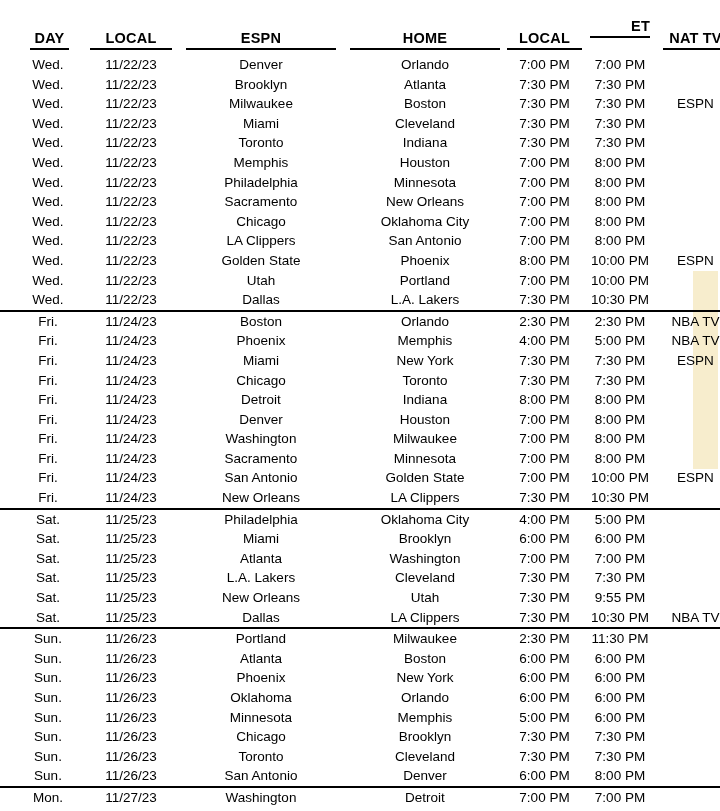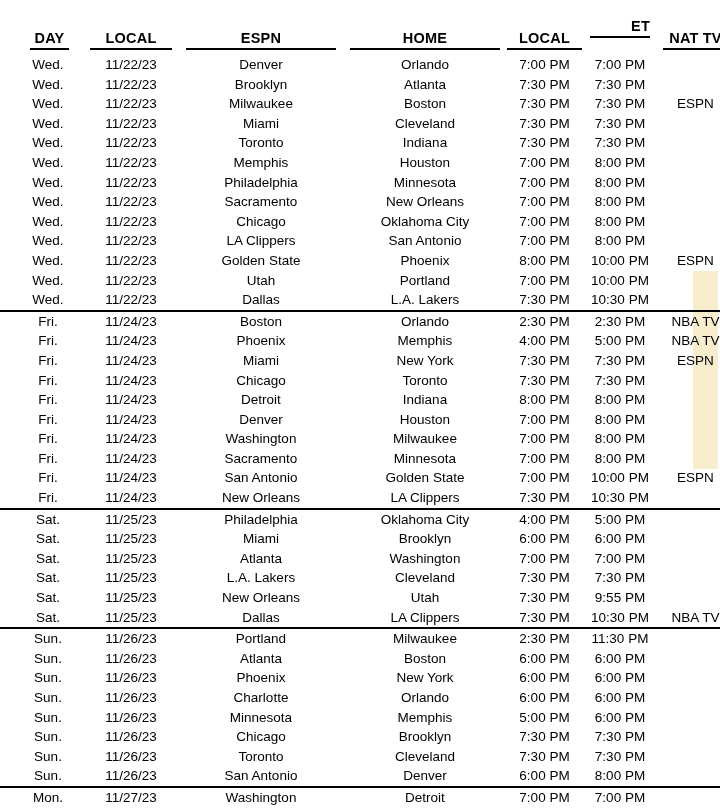--- a/index.html
+++ b/index.html
@@ -415,21 +415,21 @@
           <td class="cell-date">11/26/23</td>
           <td class="cell-away">Phoenix</td>
           <td class="cell-home">New York</td>
           <td class="cell-local">6:00 PM</td>
           <td class="cell-et">6:00 PM</td>
           <td class="cell-tv"></td>
         </tr>
         <tr>
           <td class="cell-day">Sun.</td>
           <td class="cell-date">11/26/23</td>
-          <td class="cell-away">Charlotte</td>
+          <td class="cell-away">Oklahoma</td>
           <td class="cell-home">Orlando</td>
           <td class="cell-local">6:00 PM</td>
           <td class="cell-et">6:00 PM</td>
           <td class="cell-tv"></td>
         </tr>
         <tr>
           <td class="cell-day">Sun.</td>
           <td class="cell-date">11/26/23</td>
           <td class="cell-away">Minnesota</td>
           <td class="cell-home">Memphis</td>

